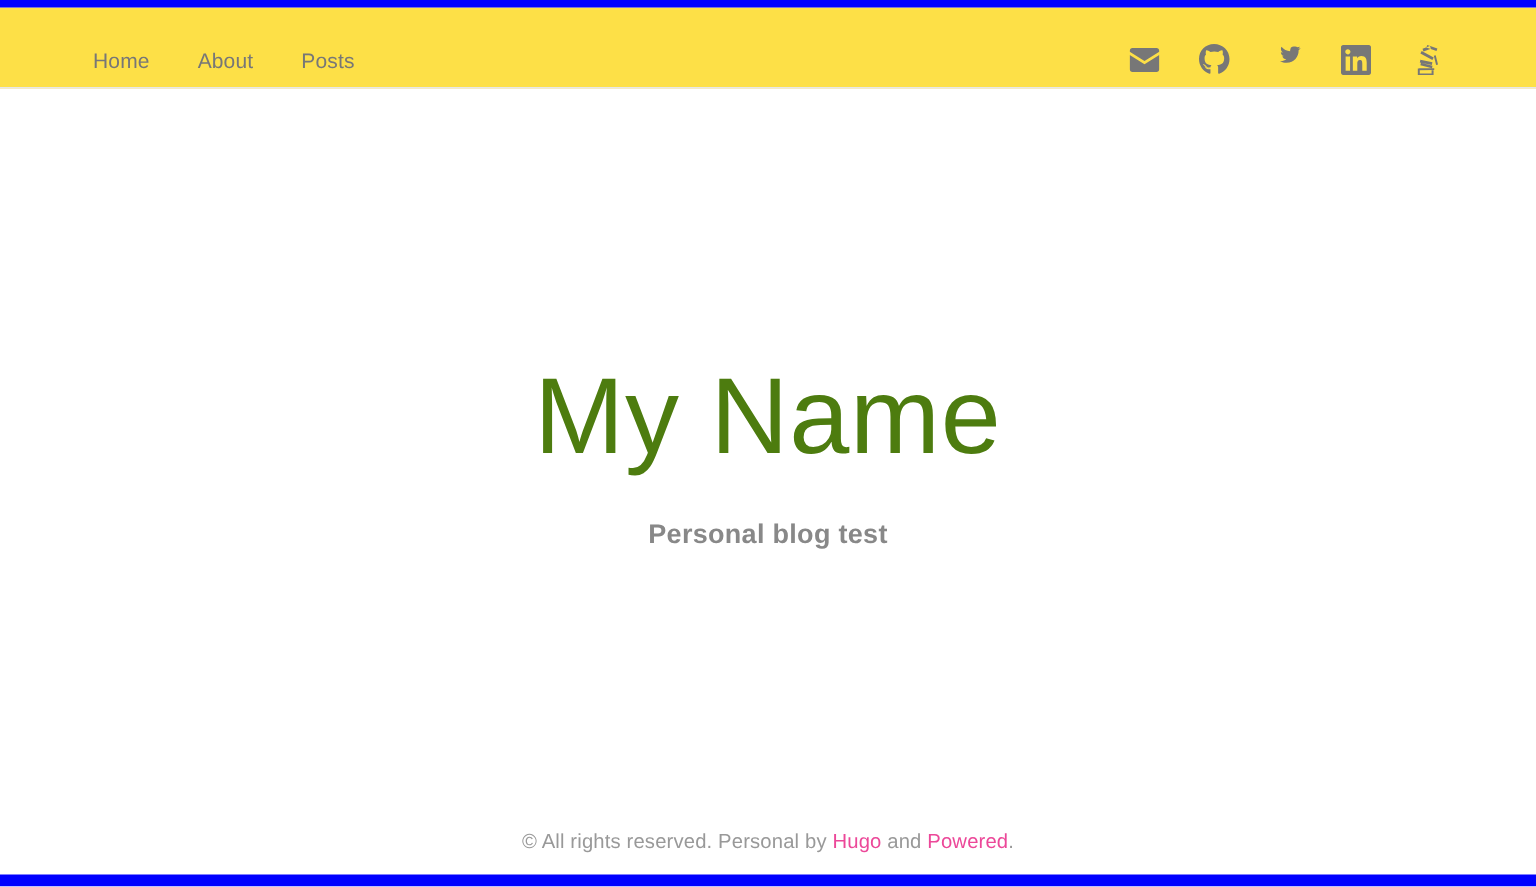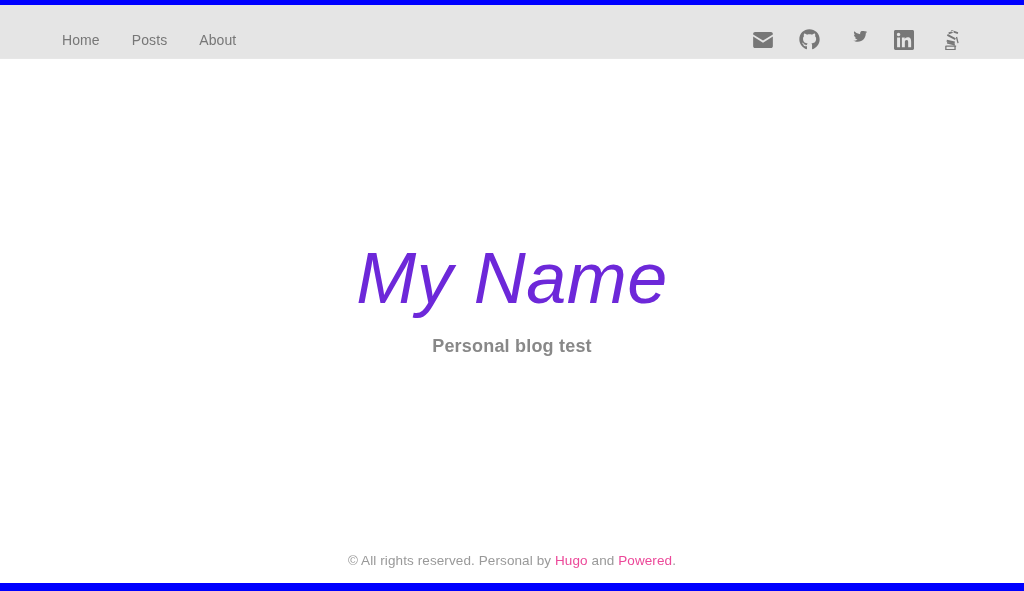--- a/index.html
+++ b/index.html
@@ -25,21 +25,21 @@
     background: #0000ff;
     z-index: 20;
   }
 
   
   .navbar {
     position: absolute;
     top: 5px; left: 0;
     width: 100%;
     height: 54px;
-    background: #e5e5e5;
+    background: #fde047;
     border-bottom: 1px solid #e7e7e7;
     display: flex;
     align-items: center;
     justify-content: space-between;
     padding: 16px 16px 0 0;
     z-index: 10;
   }
   .nav-left {
     display: flex;
     align-items: center;
@@ -81,28 +81,27 @@
     top: 60px; left: 0;
     width: 100%;
     height: 474px;
     display: flex;
     flex-direction: column;
     align-items: center;
     justify-content: center;
     background: #ffffff;
   }
   .hero-title {
-    margin: 2px;
+    margin: 12px;
     font-size: 72px;
     font-weight: 300;
-    color: #6d28d9;
+    color: #4d7c0f;
     letter-spacing: .5px;
     line-height: 1.1;
     text-align: center;
-    font-style: italic;
   }
   .hero-subtitle {
     margin: 16px 0 0 0;
     font-size: 18px;
     font-weight: 700;
     color: #888888;
     letter-spacing: .2px;
     text-align: center;
   }
 
@@ -140,22 +139,22 @@
 </style>
 </head>
 <body>
 
 <div class="top-accent"></div>
 
 <nav class="navbar">
 
   <div class="nav-left">
     <a class="nav-link" href="#">Home</a>
+    <a class="nav-link" href="#">About</a>
     <a class="nav-link" href="#">Posts</a>
-    <a class="nav-link" href="#">About</a>
   </div>
 
   <div class="nav-right">
 
     <a class="social-link" href="#">
       <span>
         <svg width="20" height="16" viewBox="0 0 512 416" aria-hidden="true">
           <path d="M48 0C21.5 0 0 21.5 0 48v16l256 160L512 64V48c0-26.5-21.5-48-48-48H48zM0 120v248c0 26.5 21.5 48 48 48h416c26.5 0 48-21.5 48-48V120L256 280 0 120z"></path>
         </svg>
       </span>

